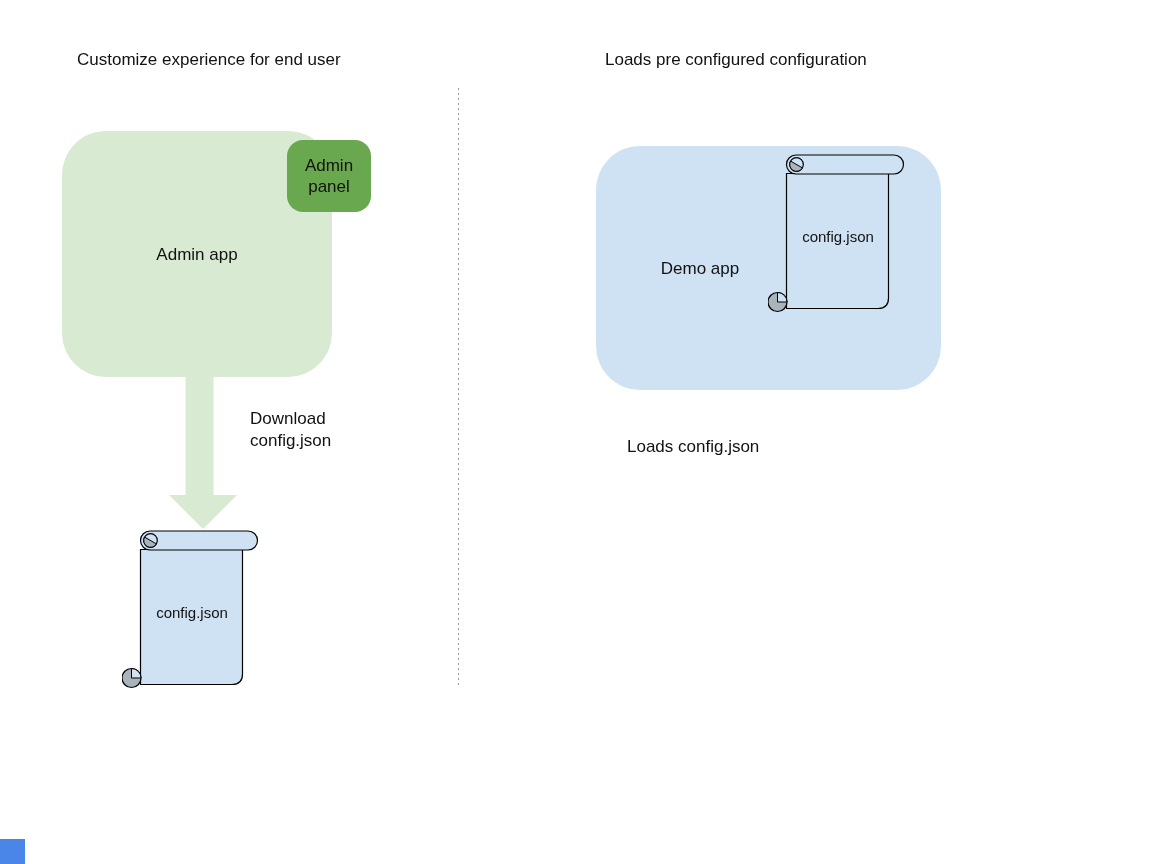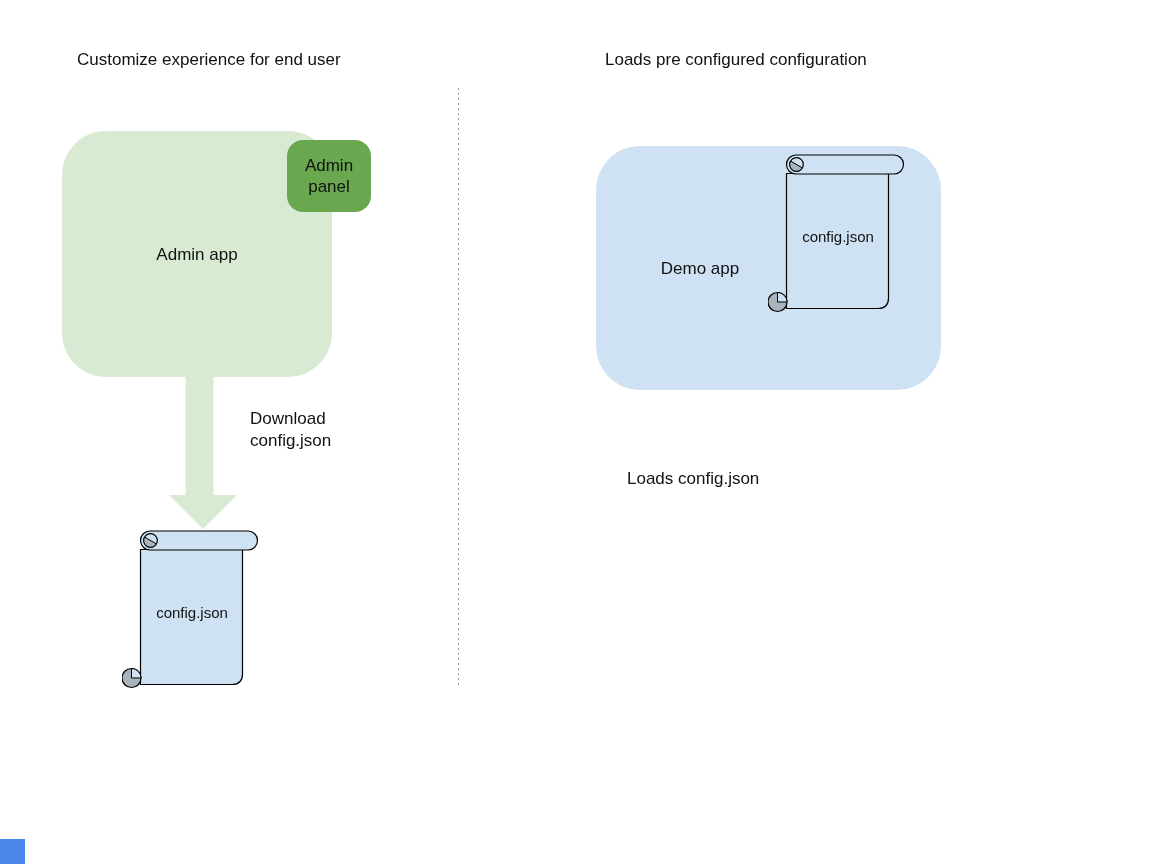--- a/index.html
+++ b/index.html
@@ -146,17 +146,17 @@
   <svg class="abs" style="left:768px; top:154px;" width="140" height="160" viewBox="0 0 140 160">
     <path class="scroll-fill scroll-stroke" d="M18.5 19.5 H120.5 V144 Q120.5 154.5 110 154.5 H18.5 Z"></path>
     <rect class="scroll-fill scroll-stroke" x="18.5" y="1" width="117" height="19" rx="9.5"></rect>
     <circle class="scroll-fill scroll-stroke" cx="28.5" cy="10.5" r="6.8"></circle>
     <path class="gray-fill scroll-stroke-thin" d="M22.6 7.1 A6.8 6.8 0 0 0 34.4 13.9 Z"></path>
     <circle class="gray-fill scroll-stroke" cx="9.5" cy="148" r="9.5"></circle>
     <path class="scroll-fill scroll-stroke-thin" d="M9.5 148 L9.5 138.5 A9.5 9.5 0 0 1 19 148 Z"></path>
   </svg>
   <div class="abs scroll-label" style="left:786px; top:228px;">config.json</div>
 
-  <div class="abs caption" style="left:627px; top:468px;">Loads config.json</div>
+  <div class="abs caption" style="left:627px; top:436px;">Loads config.json</div>
 
   <div class="abs corner-square" style="left:0px; top:839px;"></div>
 
 </div>
 
 </body></html>

